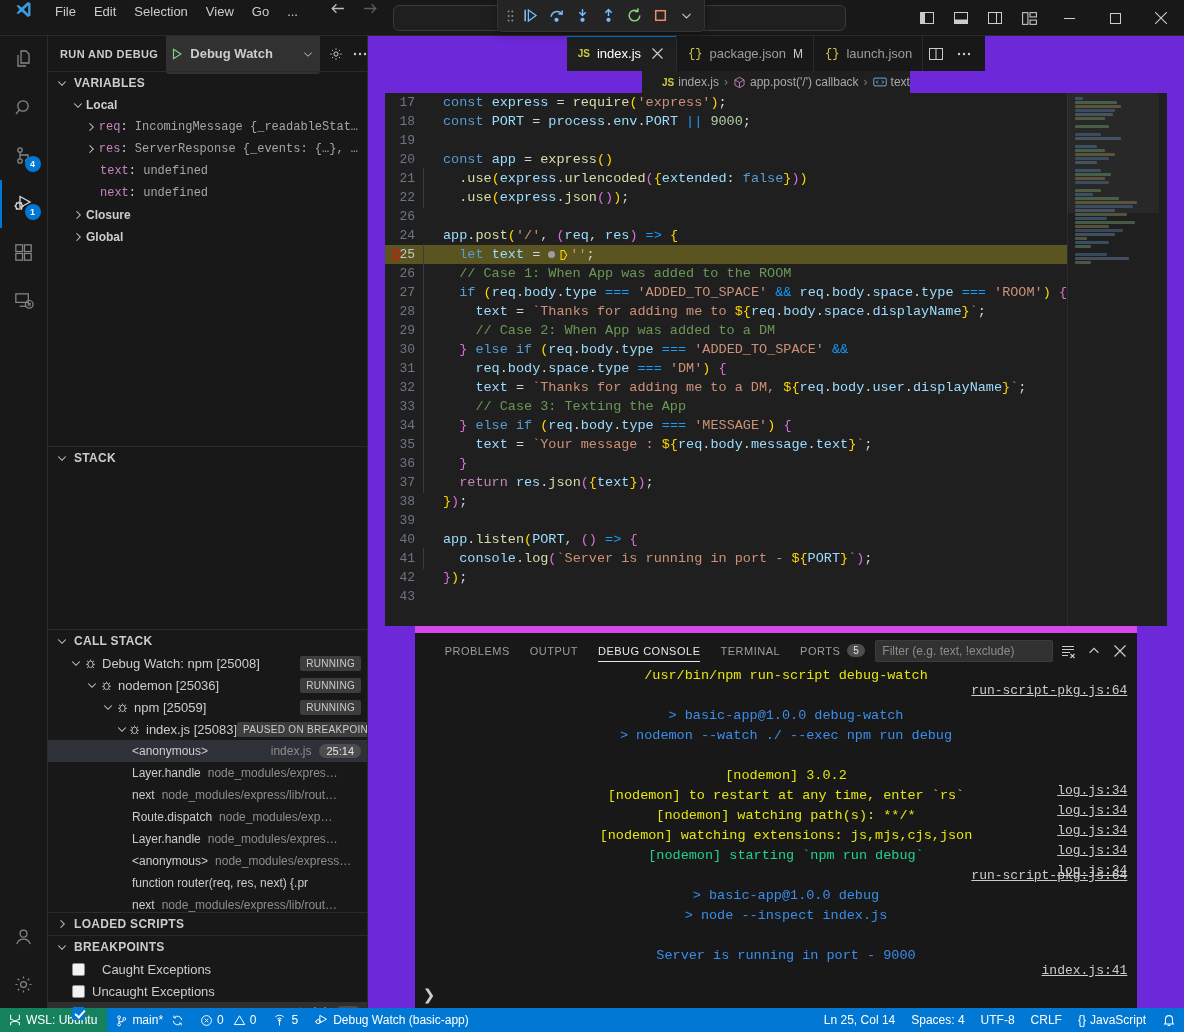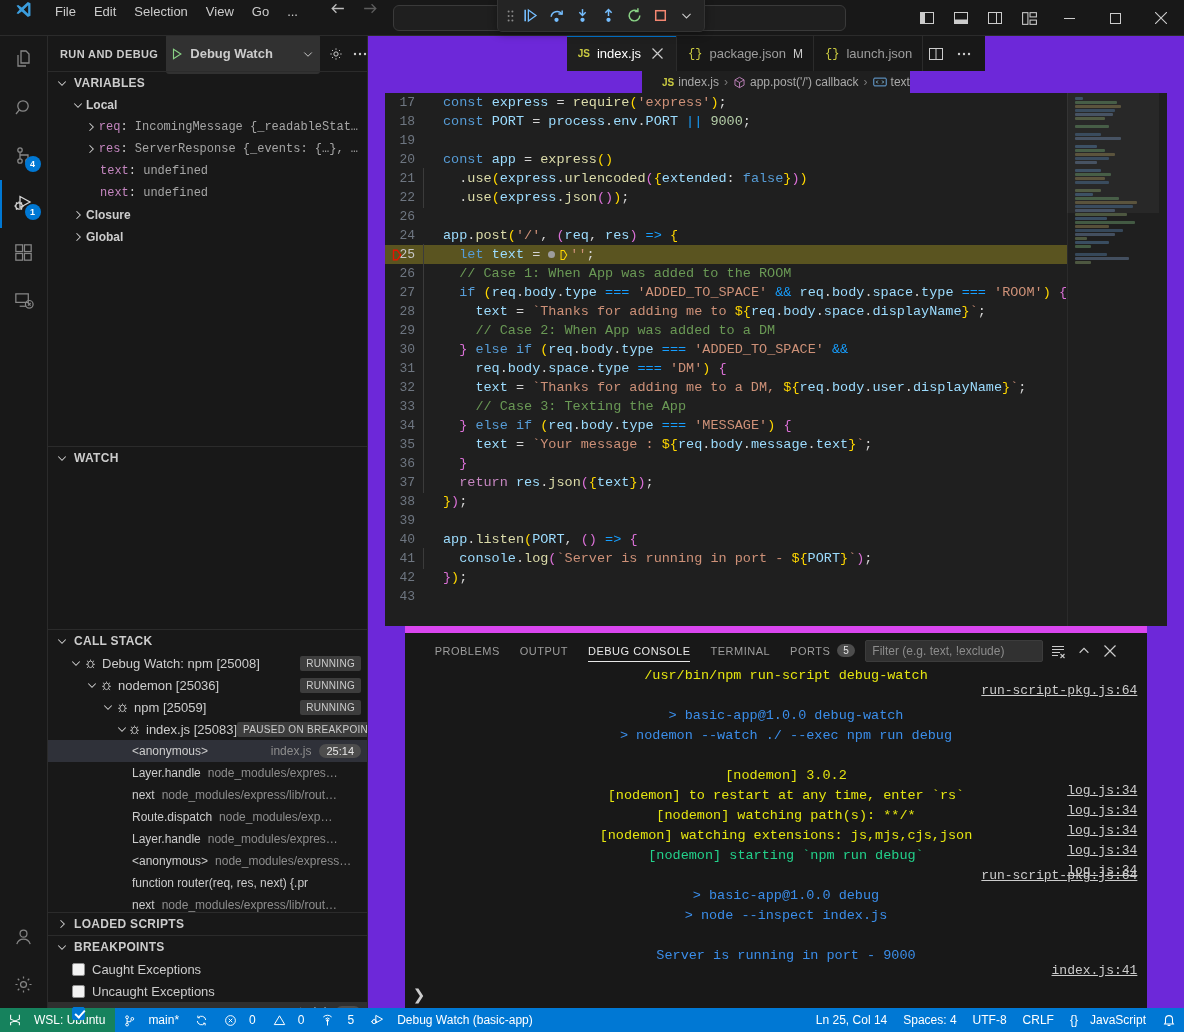--- a/index.html
+++ b/index.html
@@ -198,21 +198,21 @@
   .panel { height: 382px; flex: 0 0 382px; background: #181818; border-top: 7px solid #d946ef;
            display: flex; flex-direction: column; min-height: 0; }
   .panel-head { height: 35px; flex: 0 0 35px; display: flex; align-items: center; padding-left: 20px; gap: 0; }
   .panel-tab { font-size: 11px; letter-spacing: .5px; color: #9d9d9d; padding: 0 10px; height: 35px;
                display: flex; align-items: center; position: relative; white-space: nowrap; }
   .panel-tab.active { color: #e7e7e7; }
   .panel-tab.active::after { content: ""; position: absolute; left: 10px; right: 10px; bottom: 6px;
                              height: 1px; background: #e7e7e7; }
   .ports-badge { margin-left: 7px; background: #4d4d4d; color: #e6e6e6; border-radius: 9px;
                  font-size: 10px; padding: 1px 6px; }
-  .panel-actions { margin-left: auto; display: flex; align-items: center; gap: 4px; padding-right: 26px; }
+  .panel-actions { margin-left: auto; display: flex; align-items: center; gap: 4px; padding-right: 6px; }
   .filter-box { width: 178px; height: 22px; background: #313131; border: 1px solid #3c3c3c; border-radius: 2px;
                 display: flex; align-items: center; padding: 0 6px; font-size: 12px; color: #8c8c8c; }
   .pa-btn { width: 22px; height: 22px; display: flex; align-items: center; justify-content: center;
             color: #cccccc; border-radius: 4px; }
 
   .console-body { flex: 1 1 auto; position: relative; overflow: hidden; padding-left: 20px; }
   .con-line { height: 20px; display: flex; align-items: center; font-family: "Liberation Mono", monospace;
               font-size: 13.5px; white-space: pre; flex-direction: column; }
   .con-src { margin-left: auto; margin-right: 10px; color: #cccccc; font-family: "Liberation Mono", monospace;
              font-size: 13px; text-decoration: underline; }
@@ -221,21 +221,21 @@
   .c-green  { color: #23d18b; }
   .c-grey   { color: #cccccc; }
   .repl-row { height: 26px; display: flex; align-items: center; padding-left: 2px; }
   .repl-caret { color: #cccccc; font-size: 15px; padding: 0 6px; }
 
   
   .statusbar {
     height: 24px; flex: 0 0 24px; background: #0078d4; color: #ffffff; display: flex; align-items: center;
     font-size: 12px;
   }
-  .st-item { display: flex; align-items: center; gap: 12px; padding: 0 8px; height: 24px; white-space: nowrap; }
+  .st-item { display: flex; align-items: center; gap: 4px; padding: 0 8px; height: 24px; white-space: nowrap; }
   .st-remote { background: #16825d; padding-left: 8px; padding-right: 10px; }
   .st-right { margin-left: auto; display: flex; align-items: center; }
   svg { display: block; }
 </style>
 </head>
 <body>
 
 <div class="app">
 
   <div class="titlebar">
@@ -563,21 +563,21 @@
         </div>
       </div>
 
       <div class="section">
         <div class="section-head">
           <span class="twisty">
             <svg width="12" height="12" viewBox="0 0 16 16">
                 <path d="M3 6l5 5 5-5" stroke="#cccccc" stroke-width="1.4" fill="none"></path>
               </svg>
           </span>
-          <span>WATCH</span>
+          <span>STACK</span>
         </div>
         <div id="watch-body"></div>
       </div>
 
       <div class="section">
         <div class="section-head">
           <span class="twisty">
             <svg width="12" height="12" viewBox="0 0 16 16">
                 <path d="M3 6l5 5 5-5" stroke="#cccccc" stroke-width="1.4" fill="none"></path>
               </svg>
@@ -716,21 +716,21 @@
             <svg width="12" height="12" viewBox="0 0 16 16">
                 <path d="M3 6l5 5 5-5" stroke="#cccccc" stroke-width="1.4" fill="none"></path>
               </svg>
           </span>
           <span>BREAKPOINTS</span>
         </div>
         <div>
           <div class="bp-row">
             <span style="width:24px"></span>
             <span class="chk"></span>
-            <span style="margin-left:7px">Caught Exceptions</span>
+            <span style="margin-left:17px">Caught Exceptions</span>
           </div>
           <div class="bp-row">
             <span style="width:24px"></span>
             <span class="chk"></span>
             <span style="margin-left:7px">Uncaught Exceptions</span>
           </div>
           <div class="bp-row selected">
             <span style="width:8px"></span>
             <span class="bp-dot"></span>
             <span style="width:6px"></span>

